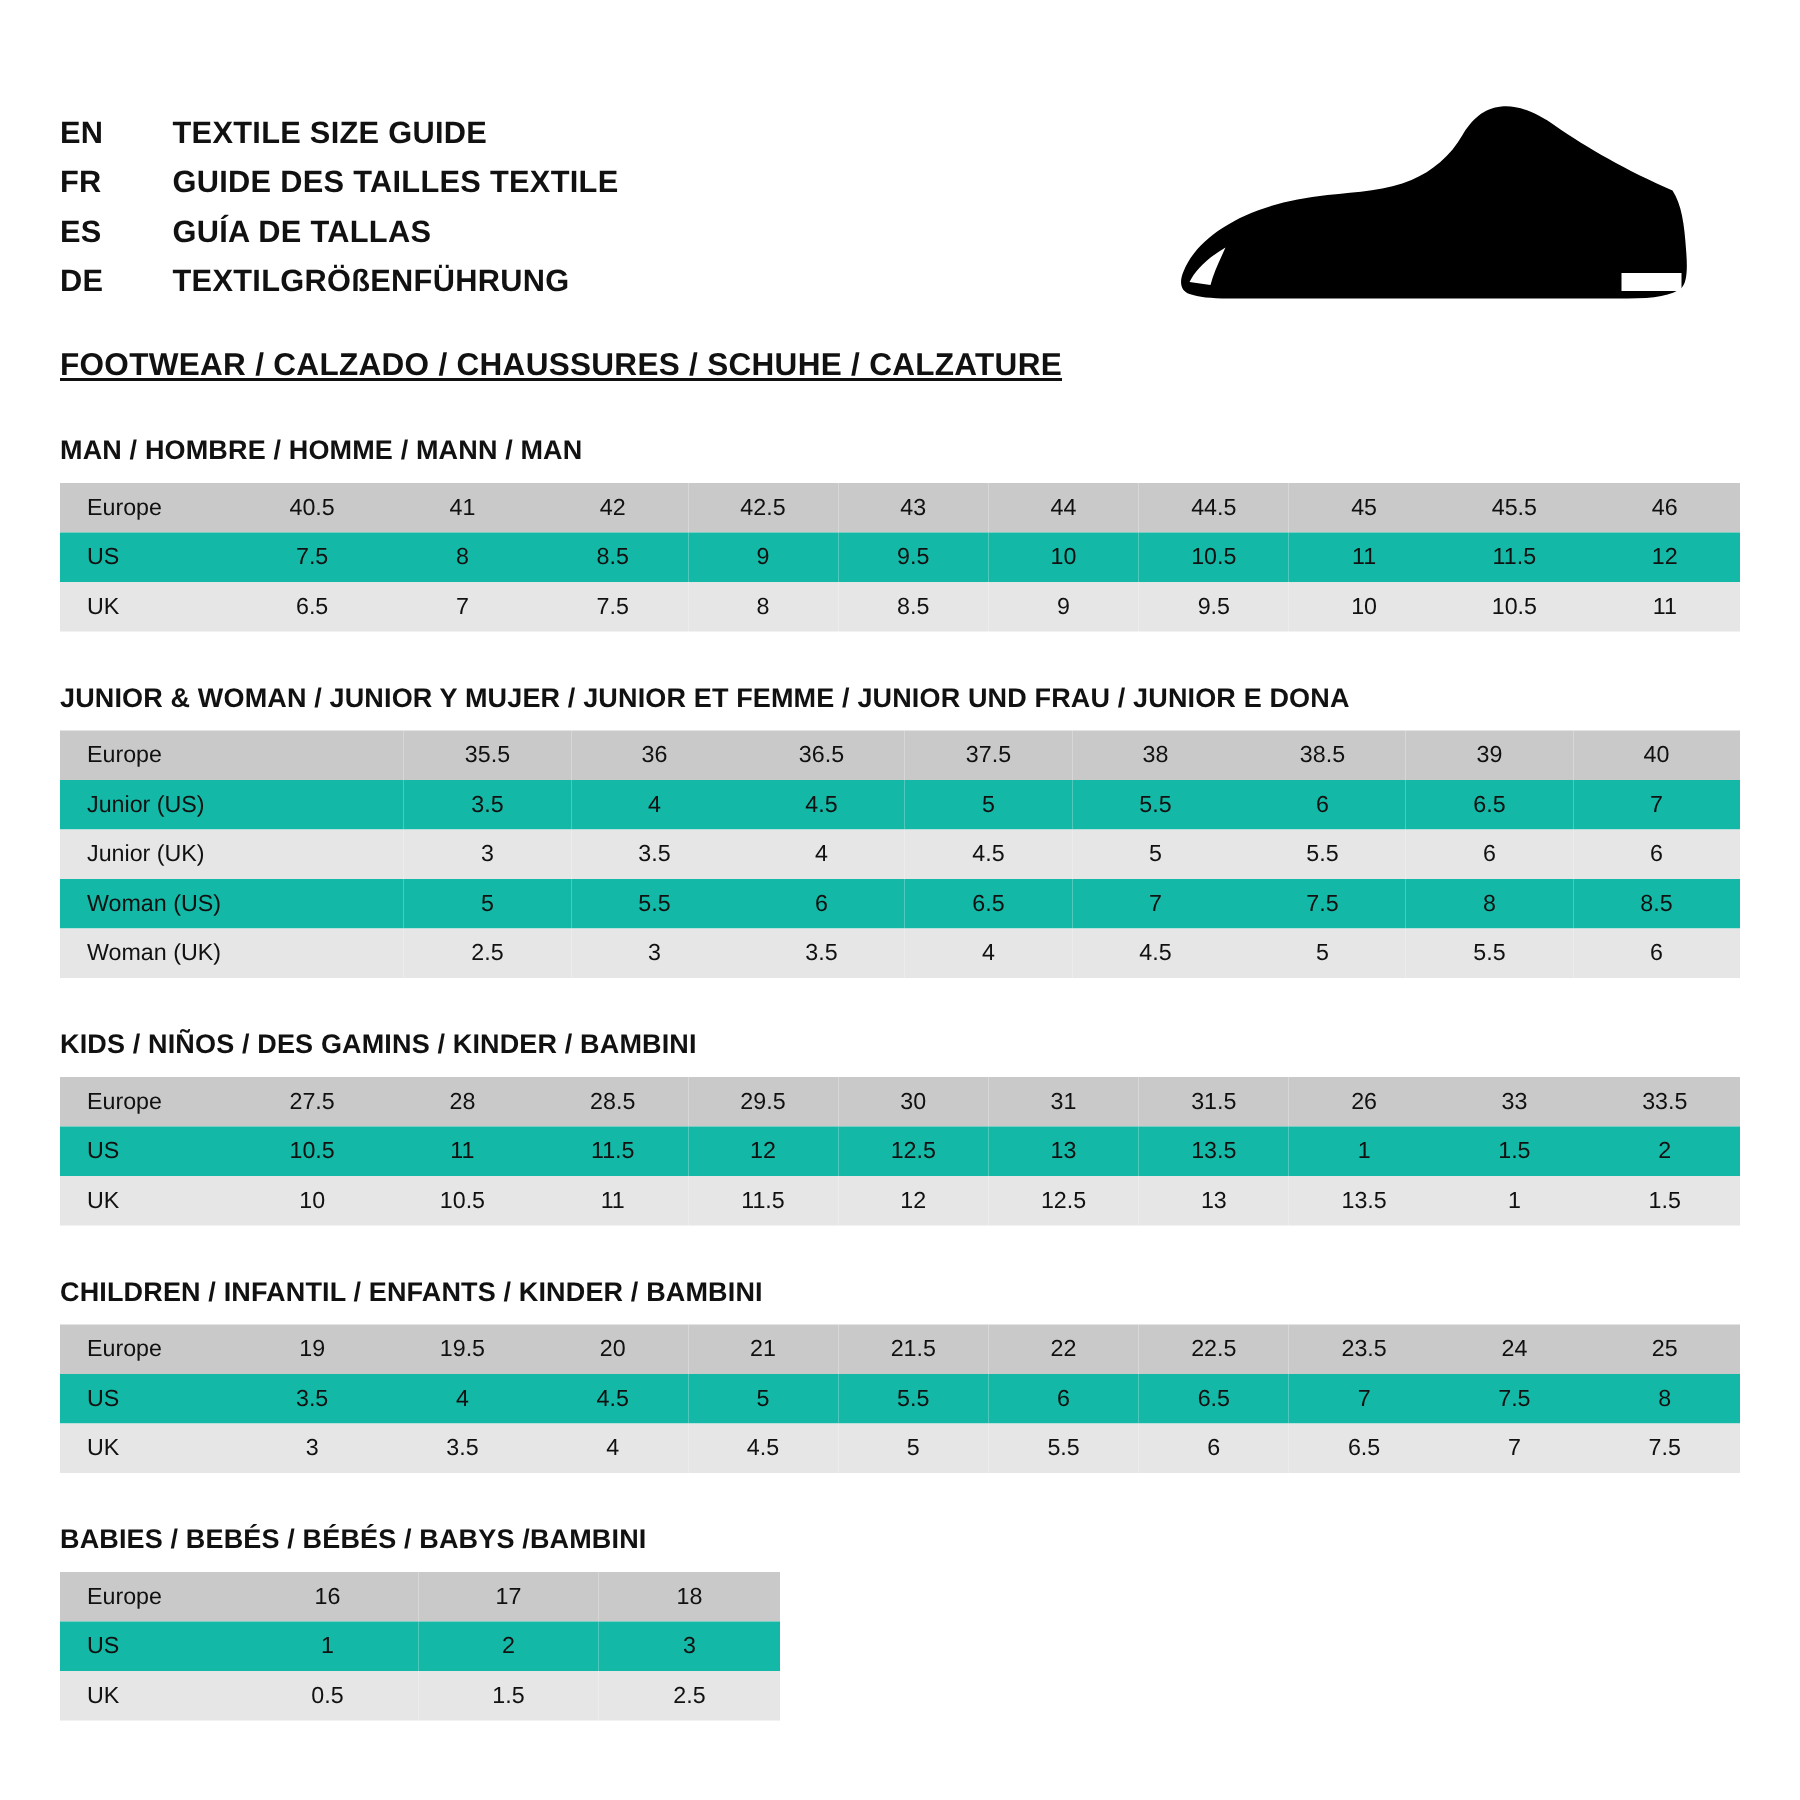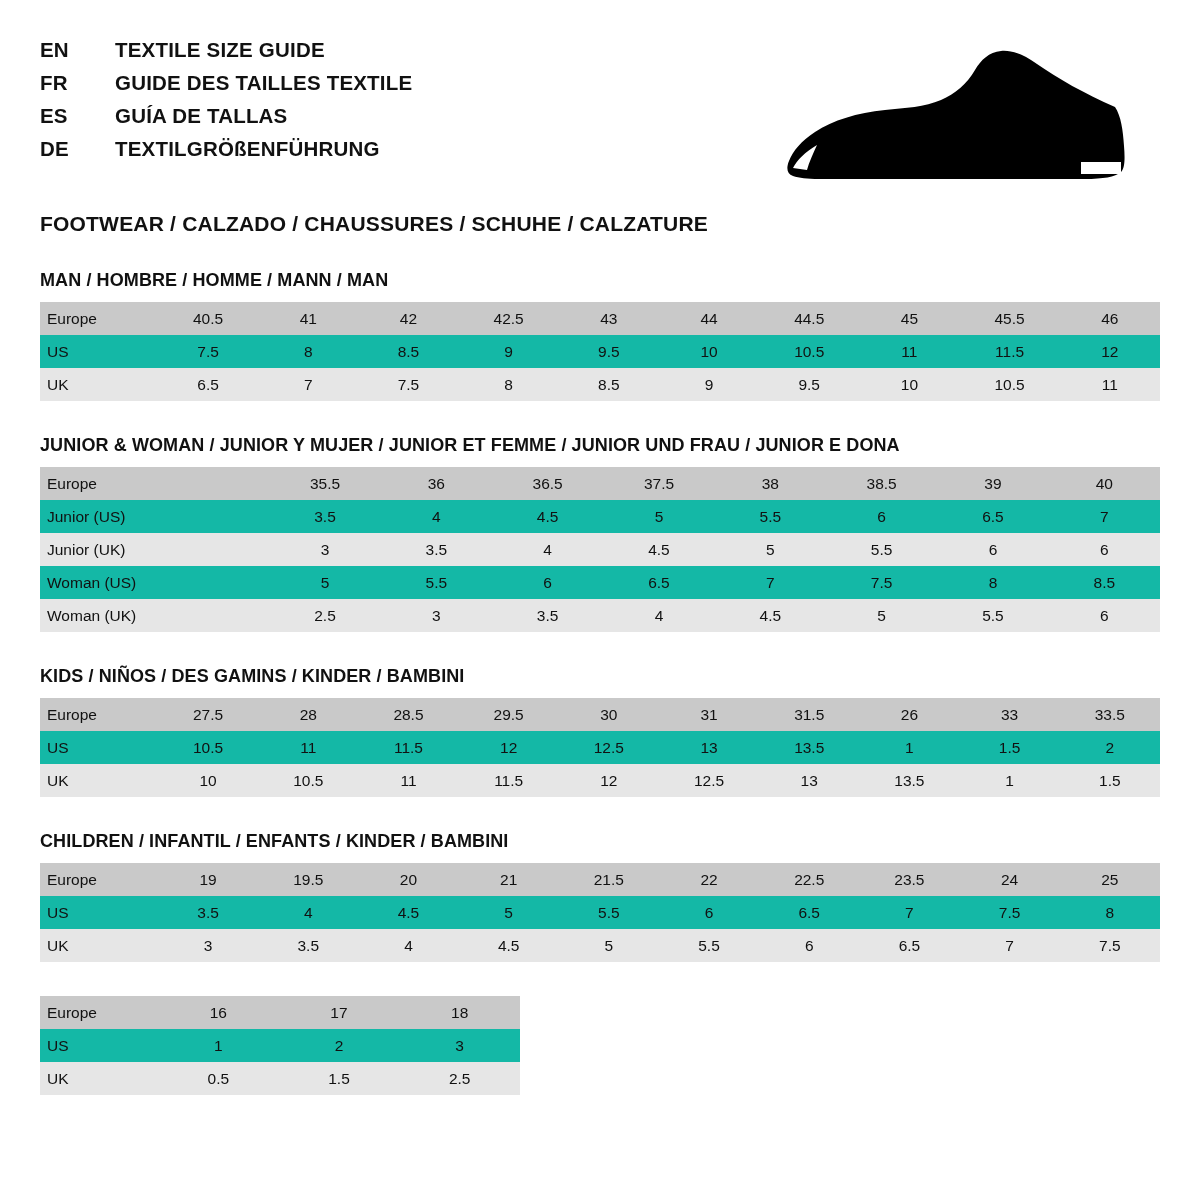--- a/index.html
+++ b/index.html
@@ -19,22 +19,23 @@
     position: relative;
     width: 1200px;
     height: 1200px;
     box-sizing: border-box;
     padding: 34px 40px 0 40px;
   }
 
   
   .header {
     display: flex;
-    align-items: flex-start;
+    align-items: flex-end;
     justify-content: space-between;
+    margin-top: 20px;
   }
   .lang-block {
     display: flex;
     flex-direction: column;
     gap: 9px;
     padding-top: 4px;
   }
   .lang-row {
     display: flex;
     align-items: baseline;
@@ -57,20 +58,21 @@
     padding-top: 16px;
     display: flex;
     justify-content: center;
   }
 
   .section-title-footwear {
     margin-top: 32px;
     font-size: 21px;
     font-weight: bold;
     letter-spacing: 0.2px;
+    text-decoration: underline;
   }
 
   
   .group {
     margin-top: 34px;
   }
   .group-title {
     font-size: 18px;
     font-weight: bold;
     letter-spacing: 0.1px;
@@ -86,21 +88,21 @@
   }
   table.size-table td {
     height: 33px;
     padding: 0;
     text-align: center;
     vertical-align: middle;
     color: #111111;
   }
   table.size-table td.label {
     text-align: left;
-    padding-left: 7px;
+    padding-left: 18px;
   }
   tr.row-shade td {
     background: #c9c9c9;
   }
   tr.row-plain td {
     background: #14b8a6;
   }
   tr.row-light td {
     background: #e6e6e6;
   }
@@ -370,20 +372,21 @@
           <td>6</td>
           <td>6.5</td>
           <td>7</td>
           <td>7.5</td>
         </tr>
       </tbody>
     </table>
   </div>
 
   <div class="group">
+    <div class="group-title">BABIES  / BEBÉS / BÉBÉS / BABYS /BAMBINI</div>
     <table class="size-table babies">
       <colgroup>
           <col class="labelcol">
           <col span="3">
         </colgroup>
       <tbody>
         <tr class="row-shade">
           <td class="label">Europe</td>
           <td>16</td>
           <td>17</td>

